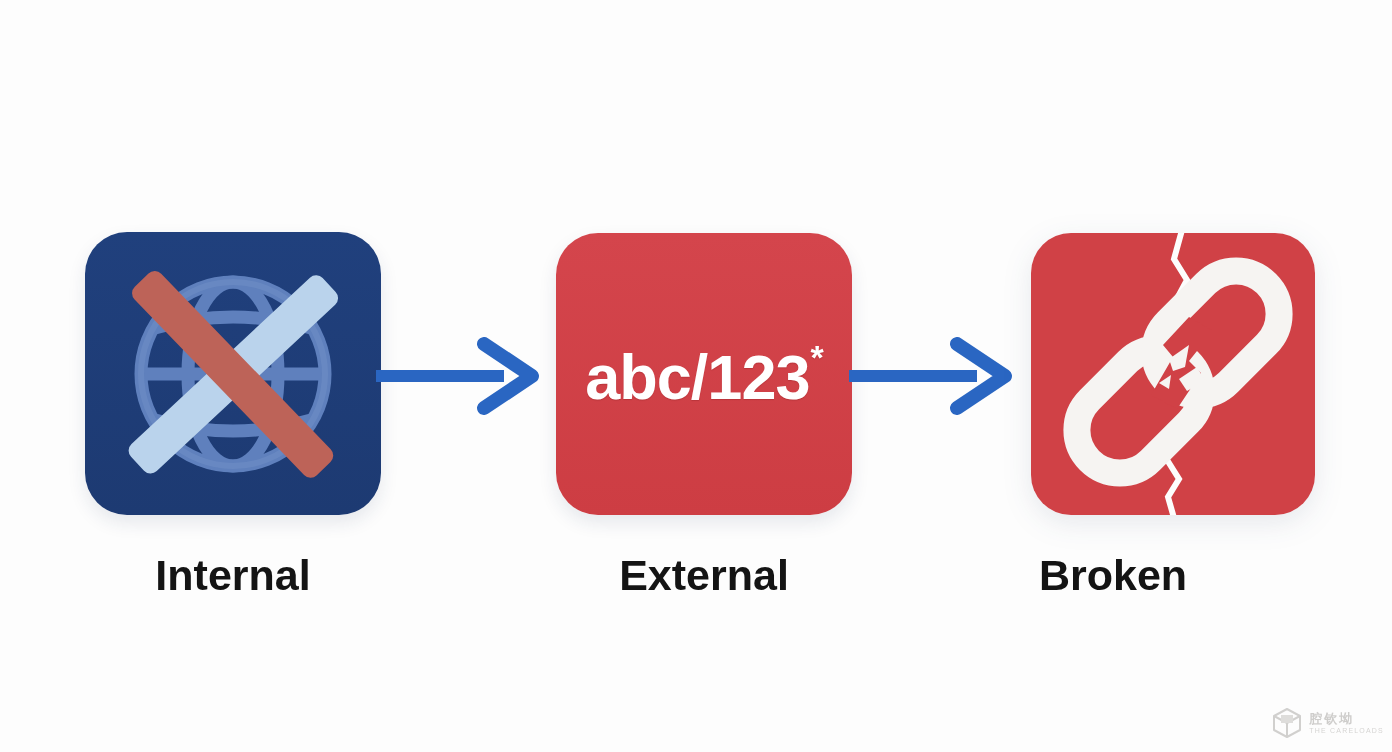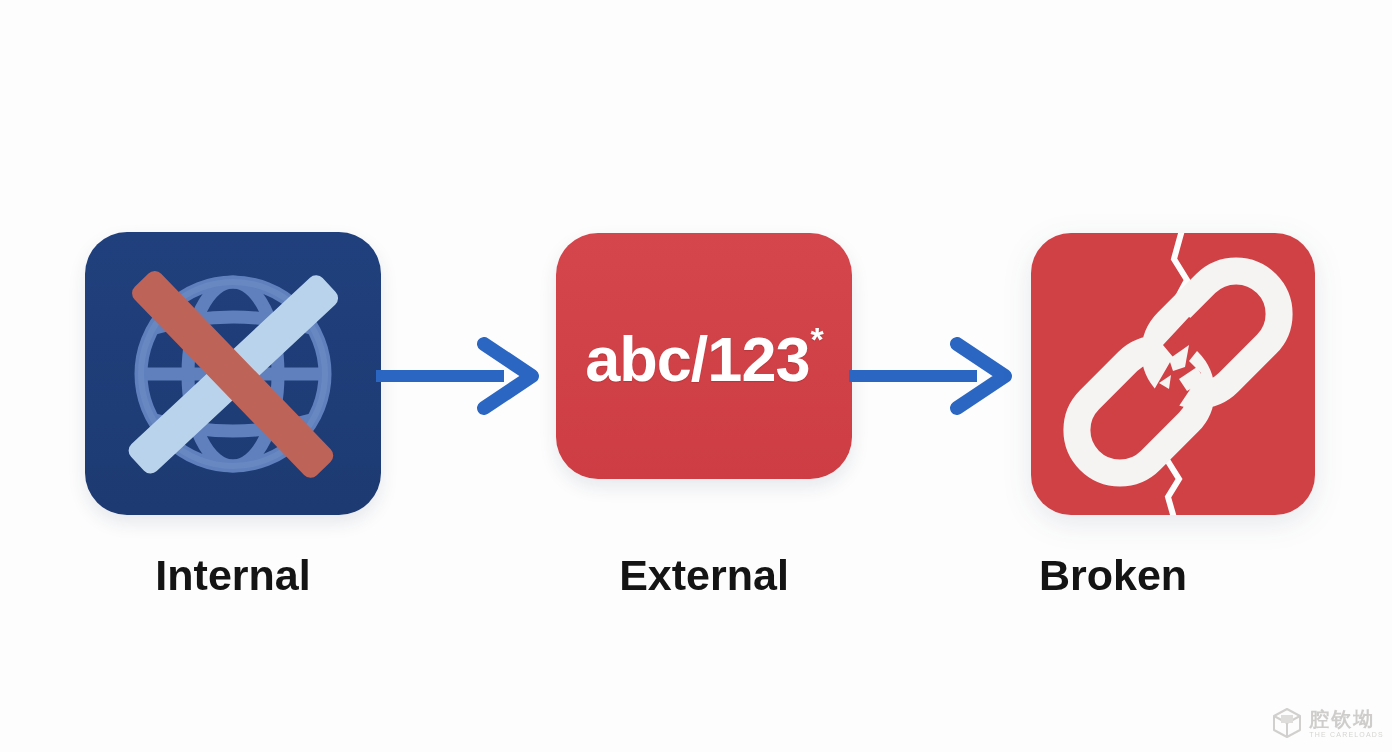--- a/index.html
+++ b/index.html
@@ -26,21 +26,21 @@
     align-items: center;
     justify-content: center;
   }
   .tile-external {
     left: 85px; top: 232px;
     width: 296px; height: 283px;
     background: linear-gradient(180deg, #20407d 0%, #1d3a72 100%);
   }
   .tile-internal {
     left: 556px; top: 233px;
-    width: 296px; height: 246px;
+    width: 296px; height: 282px;
     background: linear-gradient(180deg, #d4454c 0%, #cd3d43 100%);
   }
   .tile-broken {
     left: 1031px; top: 233px;
     width: 284px; height: 282px;
     background: transparent;
     box-shadow: none;
     border-radius: 0;
   }
   .tile-broken svg {
@@ -89,21 +89,21 @@
     align-items: center;
     gap: 5px;
     opacity: 0.55;
   }
   .watermark-textcol {
     display: flex;
     flex-direction: column;
     line-height: 1;
   }
   .watermark-cn {
-    font-size: 20px;
+    font-size: 13px;
     font-weight: 700;
     color: #a9a7a4;
     letter-spacing: 2px;
   }
   .watermark-en {
     font-size: 7px;
     color: #b5b3b0;
     letter-spacing: 1.2px;
     margin-top: 2px;
   }

